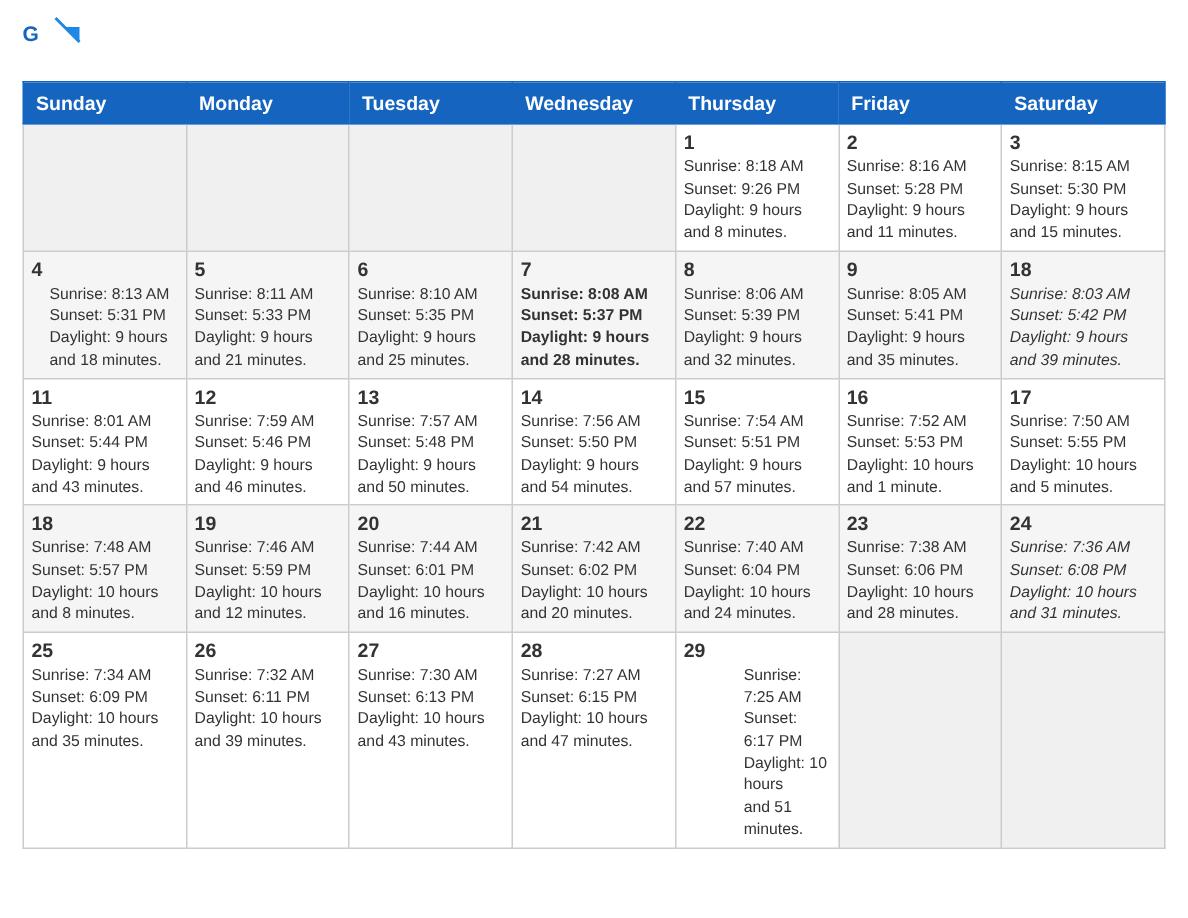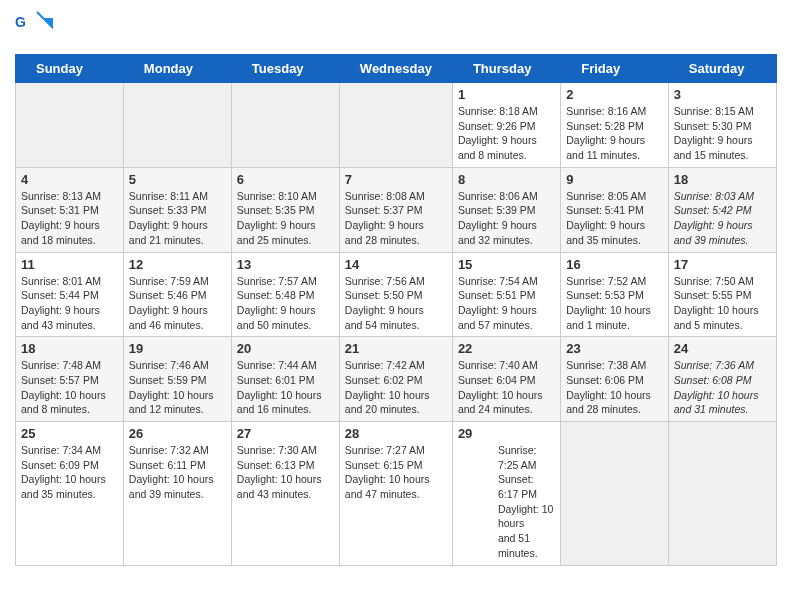--- a/index.html
+++ b/index.html
@@ -5,21 +5,21 @@
     * { box-sizing: border-box; margin: 0; padding: 0; }
     body { font-family: Arial, sans-serif; background: #fff; width: 792px; min-height: 612px; }
     .container { width: 792px; padding: 10px 15px; }
     .header { display: flex; justify-content: space-between; align-items: flex-start; margin-bottom: 8px; }
     .logo { display: flex; align-items: center; }
     .title-block { text-align: right; }
     .month-title { font-size: 36px; font-weight: bold; color: #333; }
     .location { font-size: 15px; color: #555; }
     table { width: 100%; border-collapse: collapse; }
     thead tr { background-color: #1565c0; color: #fff; }
-    thead th { padding: 6px 20px; font-size: 13px; font-weight: bold; text-align: left; border: 1px solid #1565c0; }
+    thead th { padding: 6px 8px; font-size: 13px; font-weight: bold; text-align: left; border: 1px solid #1565c0; }
     tbody tr { vertical-align: top; }
     tbody td { border: 1px solid #ccc; padding: 4px 5px; width: calc(100%/7); min-height: 80px; vertical-align: top; }
     .day-num { font-size: 13px; font-weight: bold; color: #333; display: block; margin-bottom: 2px; }
     .day-info { font-size: 10.5px; color: #333; line-height: 1.4; }
     .empty { background: #f9f9f9; }
     tbody tr:nth-child(odd) td { background: #fff; }
     tbody tr:nth-child(even) td { background: #f5f5f5; }
     .empty { background: #f0f0f0 !important; }
   </style>
 </head>
@@ -80,42 +80,42 @@
             <span class="day-num">3</span>
             <div class="day-info" style="white-space: pre-line;">Sunrise: 8:15 AM
 Sunset: 5:30 PM
 Daylight: 9 hours
 and 15 minutes.</div>
           </td>
         </tr>
         <tr>
           <td>
             <span class="day-num">4</span>
-            <div class="day-info" style="white-space: pre-line;">Sunrise: 8:13 AM
+            <div class="day-info" style="white-space: pre-line; margin-left: 12px;">Sunrise: 8:13 AM
 Sunset: 5:31 PM
 Daylight: 9 hours
 and 18 minutes.</div>
           </td>
           <td>
             <span class="day-num">5</span>
             <div class="day-info" style="white-space: pre-line;">Sunrise: 8:11 AM
 Sunset: 5:33 PM
 Daylight: 9 hours
 and 21 minutes.</div>
           </td>
           <td>
             <span class="day-num">6</span>
             <div class="day-info" style="white-space: pre-line;">Sunrise: 8:10 AM
 Sunset: 5:35 PM
 Daylight: 9 hours
 and 25 minutes.</div>
           </td>
           <td>
             <span class="day-num">7</span>
-            <div class="day-info" style="white-space: pre-line;">Sunrise: 8:08 AM
+            <div class="day-info" style="white-space: pre-line; font-weight: bold;">Sunrise: 8:08 AM
 Sunset: 5:37 PM
 Daylight: 9 hours
 and 28 minutes.</div>
           </td>
           <td>
             <span class="day-num">8</span>
             <div class="day-info" style="white-space: pre-line;">Sunrise: 8:06 AM
 Sunset: 5:39 PM
 Daylight: 9 hours
 and 32 minutes.</div>

